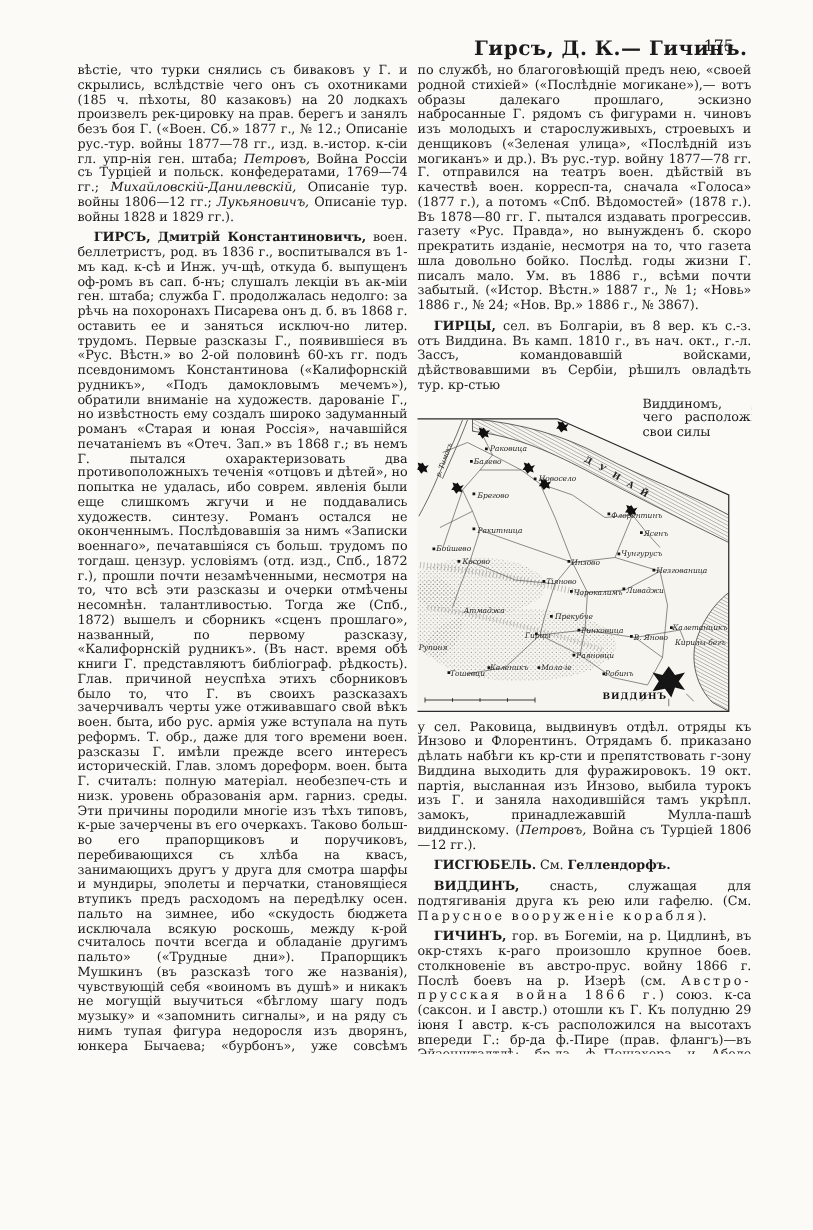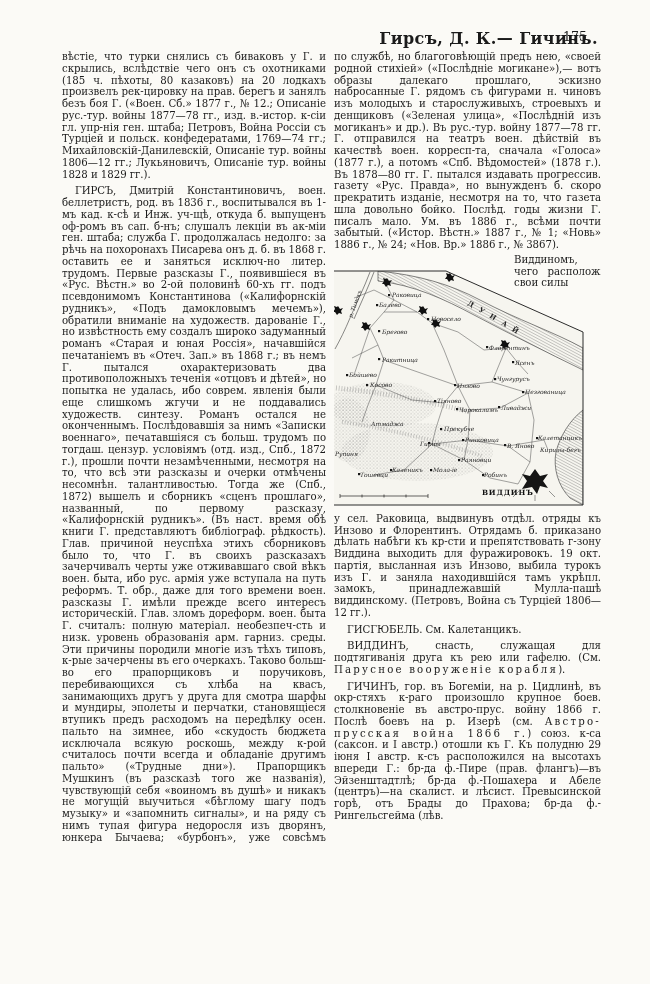--- a/index.html
+++ b/index.html
@@ -23,22 +23,22 @@
   }
   .col{
     height:792px;overflow:hidden;
     text-align:justify;
     font-size:10.2px;line-height:11.75px;letter-spacing:-0.05px;
   }
   .col-left{width:264px;}
   .col-right{width:267px;}
   .para{margin:0;}
   .entry{margin:5px 0 0 0;text-indent:13px;}
-  .seg-b{font-weight:normal;}
-  .seg-i{}
+  .seg-b{font-weight:bold;}
+  .seg-i{font-style:italic;}
   .seg-sp{letter-spacing:2.2px;}
   
   .map-block{position:relative;height:252px;margin:3px 0 7px 0;}
   .map-wrap-text{
     position:absolute;top:0;left:161px;width:106px;
     text-align:justify;font-size:10.2px;line-height:11.75px;margin-left:19px;
   }
   .map-svg{position:absolute;left:-2px;top:16px;}
   .ml{font-size:6px;font-style:italic;fill:#262626;}
   .city{font-size:7.2px;font-weight:bold;fill:#111;letter-spacing:.8px;}
@@ -53,20 +53,21 @@
 
 <div class="columns">
 
   <div class="col col-left">
     <p class="para"><span class="seg-p">вѣстіе, что турки снялись съ биваковъ у Г. и скрылись, вслѣдствіе чего онъ съ охотниками (185 ч. пѣхоты, 80 казаковъ) на 20 лодкахъ произвелъ рек-цировку на прав. берегъ и занялъ безъ боя Г. («Воен. Сб.» 1877 г., № 12.; Описаніе рус.-тур. войны 1877—78 гг., изд. в.-истор. к-сіи гл. упр-нія ген. штаба; </span><span class="seg-i">Петровъ,</span><span class="seg-p"> Война Россіи съ Турціей и польск. конфедератами, 1769—74 гг.; </span><span class="seg-i">Михайловскій-Данилевскій,</span><span class="seg-p"> Описаніе тур. войны 1806—12 гг.; </span><span class="seg-i">Лукьяновичъ,</span><span class="seg-p"> Описаніе тур. войны 1828 и 1829 гг.).</span></p>
     <p class="para entry"><span class="seg-b">ГИРСЪ, Дмитрій Константиновичъ,</span><span class="seg-p"> воен. беллетристъ, род. въ 1836 г., воспитывался въ 1-мъ кад. к-сѣ и Инж. уч-щѣ, откуда б. выпущенъ оф-ромъ въ сап. б-нъ; слушалъ лекціи въ ак-міи ген. штаба; служба Г. продолжалась недолго: за рѣчь на похоронахъ Писарева онъ д. б. въ 1868 г. оставить ее и заняться исключ-но литер. трудомъ. Первые разсказы Г., появившіеся въ «Рус. Вѣстн.» во 2-ой половинѣ 60-хъ гг. подъ псевдонимомъ Константинова («Калифорнскій рудникъ», «Подъ дамокловымъ мечемъ»), обратили вниманіе на художеств. дарованіе Г., но извѣстность ему создалъ широко задуманный романъ «Старая и юная Россія», начавшійся печатаніемъ въ «Отеч. Зап.» въ 1868 г.; въ немъ Г. пытался охарактеризовать два противоположныхъ теченія «отцовъ и дѣтей», но попытка не удалась, ибо соврем. явленія были еще слишкомъ жгучи и не поддавались художеств. синтезу. Романъ остался не оконченнымъ. Послѣдовавшія за нимъ «Записки военнаго», печатавшіяся съ больш. трудомъ по тогдаш. цензур. условіямъ (отд. изд., Спб., 1872 г.), прошли почти незамѣченными, несмотря на то, что всѣ эти разсказы и очерки отмѣчены несомнѣн. талантливостью. Тогда же (Спб., 1872) вышелъ и сборникъ «сценъ прошлаго», названный, по первому разсказу, «Калифорнскій рудникъ». (Въ наст. время обѣ книги Г. представляютъ библіограф. рѣдкость). Глав. причиной неуспѣха этихъ сборниковъ было то, что Г. въ своихъ разсказахъ зачерчивалъ черты уже отживавшаго свой вѣкъ воен. быта, ибо рус. армія уже вступала на путь реформъ. Т. обр., даже для того времени воен. разсказы Г. имѣли прежде всего интересъ историческій. Глав. зломъ дореформ. воен. быта Г. считалъ: полную матеріал. необезпеч-сть и низк. уровень образованія арм. гарниз. среды. Эти причины породили многіе изъ тѣхъ типовъ, к-рые зачерчены въ его очеркахъ. Таково больш-во его прапорщиковъ и поручиковъ, перебивающихся съ хлѣба на квасъ, занимающихъ другъ у друга для смотра шарфы и мундиры, эполеты и перчатки, становящіеся втупикъ предъ расходомъ на передѣлку осен. пальто на зимнее, ибо «скудость бюджета исключала всякую роскошь, между к-рой считалось почти всегда и обладаніе другимъ пальто» («Трудные дни»). Прапорщикъ Мушкинъ (въ разсказѣ того же названія), чувствующій себя «воиномъ въ душѣ» и никакъ не могущій выучиться «бѣглому шагу подъ музыку» и «запомнить сигналы», и на ряду съ нимъ тупая фигура недоросля изъ дворянъ, юнкера Бычаева; «бурбонъ», уже совсѣмъ отжившій типъ оф-ра, выслужившагося изъ солдатъ, служащій общ. посмѣшищемъ г-зона, благодаря своей внѣшности и манерамъ, но таящій въ себѣ задатки замѣчат. красоты душевной, и старый служака-капитанъ, обойденный</span></p>
   </div>
 
   <div class="col col-right">
     <p class="para"><span class="seg-p">по службѣ, но благоговѣющій предъ нею, «своей родной стихіей» («Послѣдніе могикане»),— вотъ образы далекаго прошлаго, эскизно набросанные Г. рядомъ съ фигурами н. чиновъ изъ молодыхъ и старослуживыхъ, строевыхъ и денщиковъ («Зеленая улица», «Послѣдній изъ могиканъ» и др.). Въ рус.-тур. войну 1877—78 гг. Г. отправился на театръ воен. дѣйствій въ качествѣ воен. корресп-та, сначала «Голоса» (1877 г.), а потомъ «Спб. Вѣдомостей» (1878 г.). Въ 1878—80 гг. Г. пытался издавать прогрессив. газету «Рус. Правда», но вынужденъ б. скоро прекратить изданіе, несмотря на то, что газета шла довольно бойко. Послѣд. годы жизни Г. писалъ мало. Ум. въ 1886 г., всѣми почти забытый. («Истор. Вѣстн.» 1887 г., № 1; «Новь» 1886 г., № 24; «Нов. Вр.» 1886 г., № 3867).</span></p>
+    <p class="para entry"><span class="seg-b">ГИРЦЫ,</span><span class="seg-p"> сел. въ Болгаріи, въ 8 вер. къ с.-з. отъ Виддина. Въ камп. 1810 г., въ нач. окт., г.-л. Зассъ, командовавшій войсками, дѣйствовавшими въ Сербіи, рѣшилъ овладѣть тур. кр-стью</span></p>
 
     <div class="map-block">
       <div class="map-wrap-text">Виддиномъ, для чего расположилъ свои силы</div>
 
       <svg class="map-svg" width="252" height="236" viewBox="0 0 252 236" xmlns="http://www.w3.org/2000/svg">
         <defs>
           <clipPath id="mapclip">
               <polygon points="1,1 114,1 251,62 251,235 1,235"></polygon>
             </clipPath>
           <pattern id="hatch" patternUnits="userSpaceOnUse" width="2.6" height="2.6" patternTransform="rotate(118)">
@@ -198,18 +199,18 @@
               <line x1="30" y1="224.5" x2="30" y2="227.5"></line>
             <line x1="52" y1="224.5" x2="52" y2="227.5"></line>
               <line x1="74" y1="224.5" x2="74" y2="227.5"></line>
             <line x1="96" y1="224" x2="96" y2="228"></line>
           </g>
         </g>
       </svg>
     </div>
 
     <p class="para"><span class="seg-p">у сел. Раковица, выдвинувъ отдѣл. отряды къ Инзово и Флорентинъ. Отрядамъ б. приказано дѣлать набѣги къ кр-сти и препятствовать г-зону Виддина выходить для фуражировокъ. 19 окт. партія, высланная изъ Инзово, выбила турокъ изъ Г. и заняла находившійся тамъ укрѣпл. замокъ, принадлежавшій Мулла-пашѣ виддинскому. (</span><span class="seg-i">Петровъ,</span><span class="seg-p"> Война съ Турціей 1806—12 гг.).</span></p>
-    <p class="para entry"><span class="seg-b">ГИСГЮБЕЛЬ.</span><span class="seg-p"> См. </span><span class="seg-b">Калетанцикъ.</span></p>
+    <p class="para entry"><span class="seg-b">ГИСГЮБЕЛЬ.</span><span class="seg-p"> См. </span><span class="seg-b">Геллендорфъ.</span></p>
     <p class="para entry"><span class="seg-b">ВИДДИНЪ,</span><span class="seg-p"> снасть, служащая для подтягиванія друга къ рею или гафелю. (См. </span><span class="seg-sp">Парусное вооруженіе корабля</span><span class="seg-p">).</span></p>
     <p class="para entry"><span class="seg-b">ГИЧИНЪ,</span><span class="seg-p"> гор. въ Богеміи, на р. Цидлинѣ, въ окр-стяхъ к-раго произошло крупное боев. столкновеніе въ австро-прус. войну 1866 г. Послѣ боевъ на р. Изерѣ (см. </span><span class="seg-sp">Австро-прусская война 1866 г.</span><span class="seg-p">) союз. к-са (саксон. и I австр.) отошли къ Г. Къ полудню 29 іюня I австр. к-съ расположился на высотахъ впереди Г.: бр-да ф.-Пире (прав. флангъ)—въ Эйзенштадтлѣ; бр-да ф.-Пошахера и Абеле (центръ)—на скалист. и лѣсист. Превысинской горѣ, отъ Брады до Прахова; бр-да ф.-Рингельсгейма (лѣв.</span></p>
   </div>
 
 </div>
 
 </body></html>

